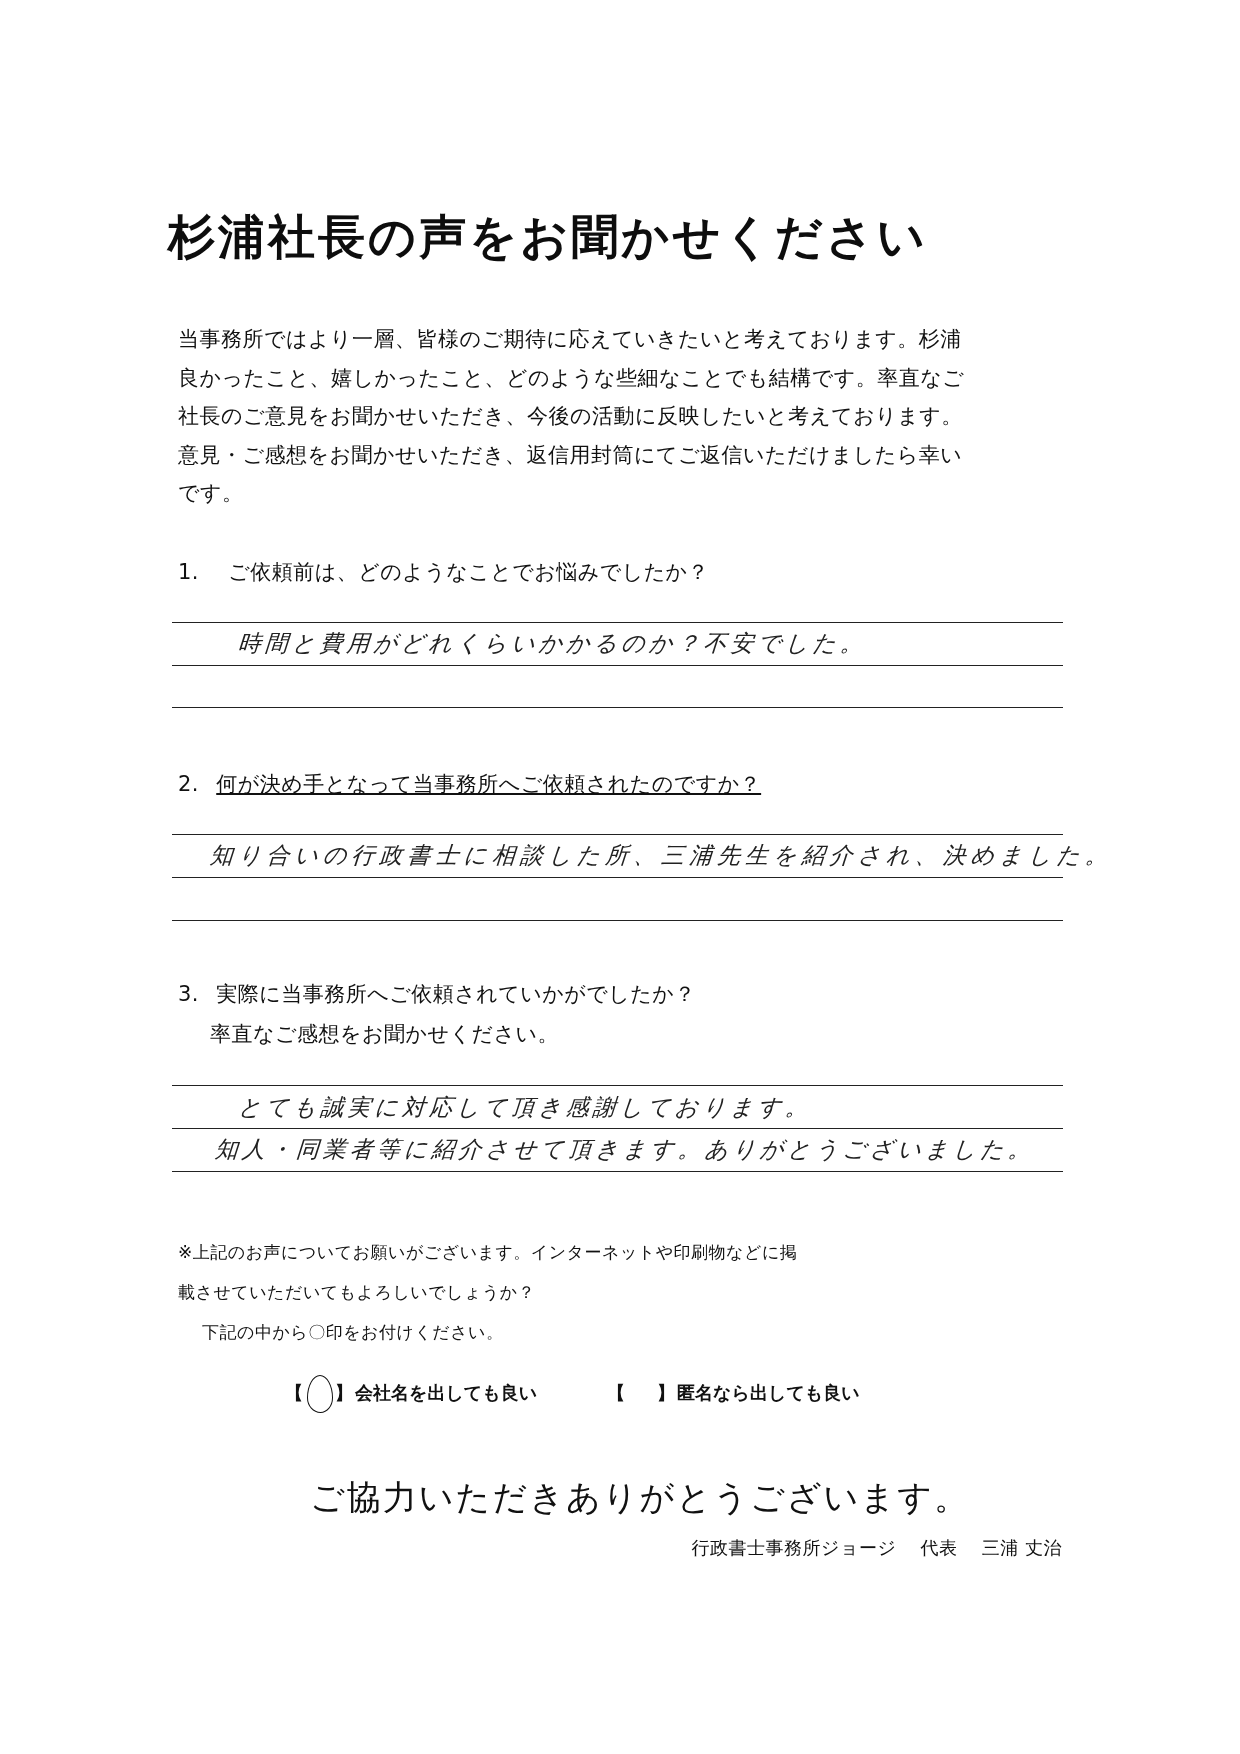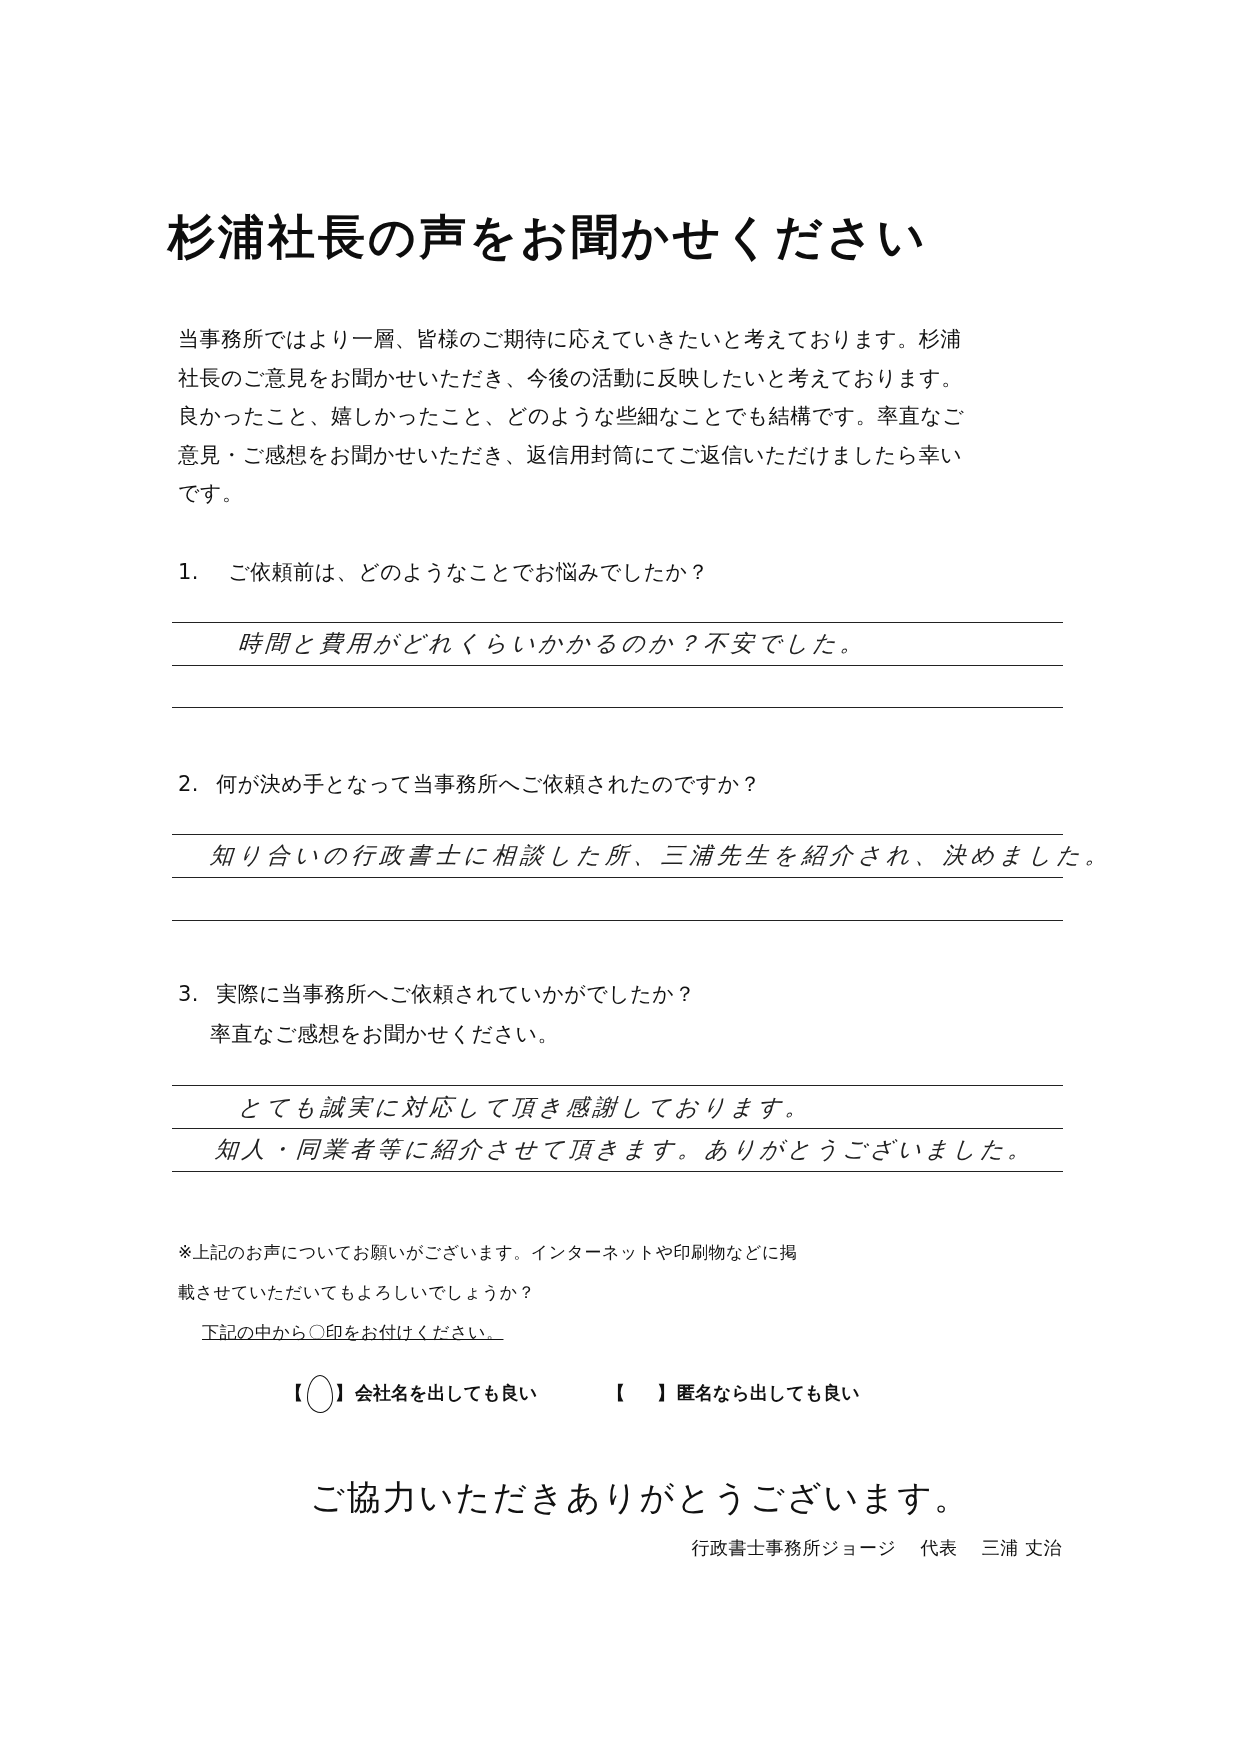--- a/index.html
+++ b/index.html
@@ -10,58 +10,58 @@
   .intro { position: absolute; left: 178px; top: 320px; width: 880px; font-size: 21px;
            line-height: 38.5px; letter-spacing: 0.5px; }
   .intro p { margin: 0; white-space: nowrap; }
   .q { position: absolute; left: 178px; font-size: 21px; letter-spacing: 0.5px; line-height: 40px; white-space: nowrap; }
   .q .sub { padding-left: 32px; display: block; }
   .rule { position: absolute; left: 172px; width: 891px; height: 0; border-top: 1.6px solid #222; }
   .hand { position: absolute; font-family: "DejaVu Sans", sans-serif; font-size: 23px; font-weight: 300;
           color: #222; letter-spacing: 4px; white-space: nowrap; font-style: italic; transform: skewX(-4deg); }
   .note { position: absolute; left: 178px; top: 1232px; font-size: 17px; line-height: 40px; letter-spacing: 0.5px; }
   .note p { margin: 0; white-space: nowrap; }
-  .note .indent { padding-left: 24px; text-decoration: underline; }
+  .note .indent { padding-left: 24px; }
   .choices { position: absolute; top: 1381px; left: 285px; font-size: 18px; font-weight: bold; display: flex; gap: 0; white-space: nowrap; }
   .choice { display: flex; align-items: center; }
   .bracket-box { display: inline-flex; align-items: center; justify-content: center; width: 68px; position: relative; }
   .bracket-box .br { font-weight: bold; font-size: 18px; }
   .bracket-box .mark { position: absolute; left: 22px; top: -8px; width: 24px; height: 36px; border: 1.6px solid #111;
           border-radius: 50% 50% 48% 52% / 60% 60% 40% 40%; }
   .choice-label { margin-left: 2px; text-align: center; }
   .thanks { position: absolute; top: 1475px; left: 310px; font-size: 34px; font-weight: normal; letter-spacing: 2px; white-space: nowrap; text-align: center; }
   .sign { position: absolute; top: 1536px; right: 178px; font-size: 18px; white-space: nowrap; letter-spacing: 0.5px; }
   .sign span { margin-left: 18px; }
   .sign span:first-child { margin-left: 0; text-align: center; }
 </style>
 </head>
 <body>
 
 <div class="title">杉浦社長の声をお聞かせください</div>
 
 <div class="intro">
   <p>当事務所ではより一層、皆様のご期待に応えていきたいと考えております。杉浦</p>
+  <p>良かったこと、嬉しかったこと、どのような些細なことでも結構です。率直なご</p>
   <p>社長のご意見をお聞かせいただき、今後の活動に反映したいと考えております。</p>
-  <p>良かったこと、嬉しかったこと、どのような些細なことでも結構です。率直なご</p>
   <p>意見・ご感想をお聞かせいただき、返信用封筒にてご返信いただけましたら幸い</p>
   <p>です。</p>
 </div>
 
 <div class="q" style="top:552px;">
   <span>1.</span>
   <span style="margin-left:22px;">ご依頼前は、どのようなことでお悩みでしたか？</span>
 </div>
 <div class="rule" style="top:622px;"></div>
 <div class="hand" style="left:238px; top:628px;">時間と費用がどれくらいかかるのか？不安でした。</div>
 <div class="rule" style="top:665px;"></div>
 <div class="rule" style="top:707px;"></div>
 
 <div class="q" style="top:764px;">
   <span>2.</span>
-  <span style="margin-left:10px;">何が決め手となって当事務所へご依頼されたのですか？</span>
+  <span style="margin-left:10px;text-decoration:underline;">何が決め手となって当事務所へご依頼されたのですか？</span>
 </div>
 <div class="rule" style="top:834px;"></div>
 <div class="hand" style="left:210px; top:840px; letter-spacing:5px;">知り合いの行政書士に相談した所、三浦先生を紹介され、決めました。</div>
 <div class="rule" style="top:877px;"></div>
 <div class="rule" style="top:920px;"></div>
 
 <div class="q" style="top:974px;">
   <span>3.</span>
   <span style="margin-left:10px;">実際に当事務所へご依頼されていかがでしたか？</span>
   <span class="sub">率直なご感想をお聞かせください。</span>

